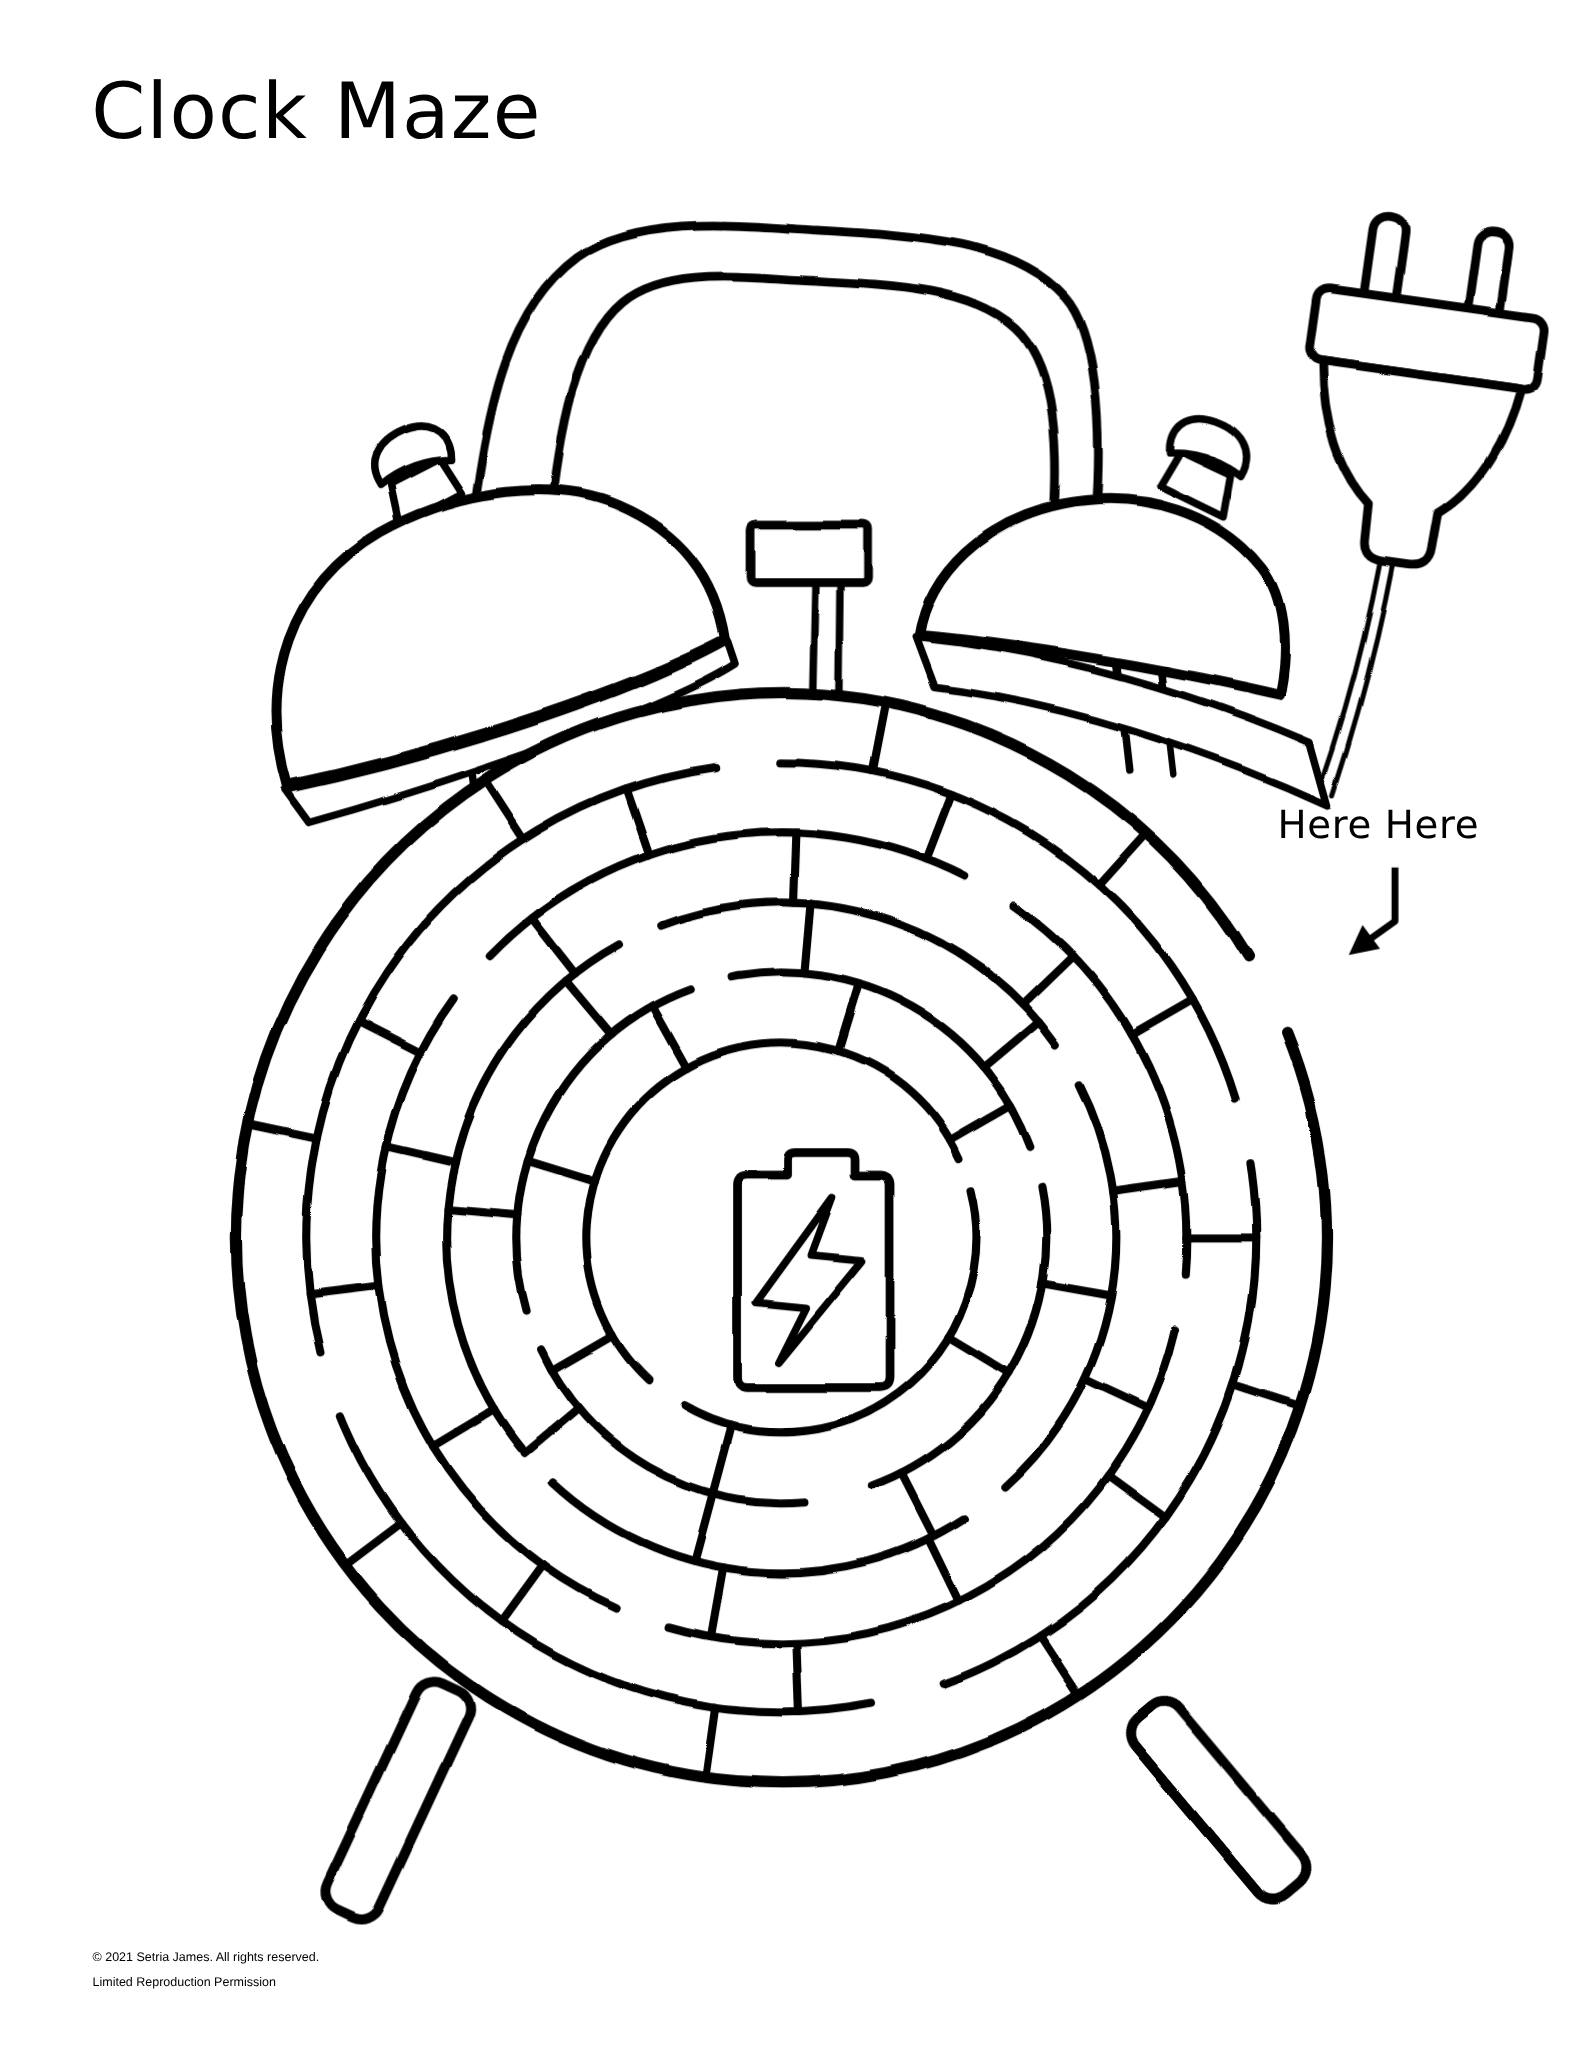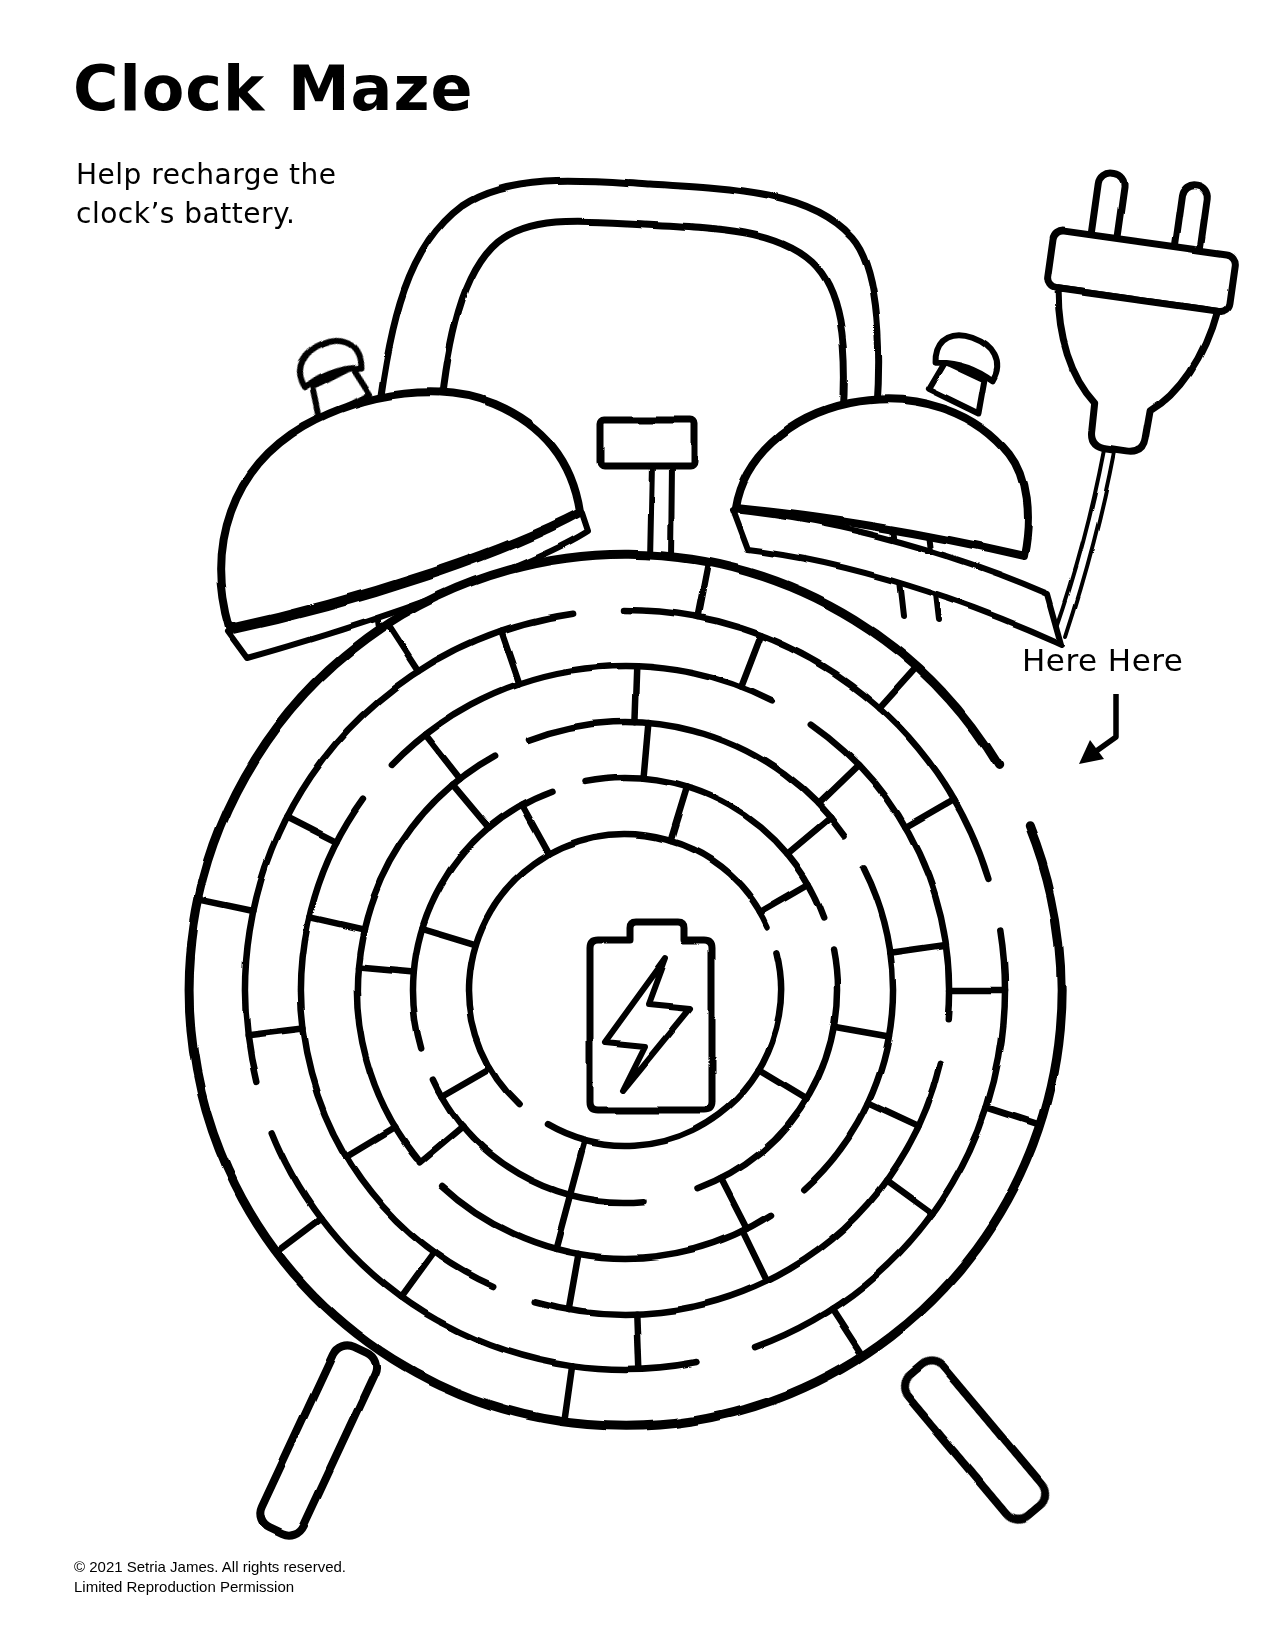--- a/index.html
+++ b/index.html
@@ -5,48 +5,44 @@
   :root { --ink:#000000; --paper:#ffffff; }
   * { margin:0; padding:0; box-sizing:border-box; }
   body { background:#ffffff; }
   .page {
     position:relative; width:1275px; height:1650px;
     background:var(--paper); overflow:hidden;
     font-family:"DejaVu Sans", sans-serif; color:var(--ink);
   }
   .page-title {
     position:absolute; left:73px; top:52px;
-    font-size:62px; font-weight:bold; letter-spacing:1px;
+    font-size:62px; font-weight:normal; letter-spacing:1px;
   }
   .instructions {
     position:absolute; left:76px; top:155px;
     font-size:28px; line-height:39px; letter-spacing:0.5px;
   }
   .start-label {
     position:absolute; left:1022px; top:642px;
     font-size:31px; letter-spacing:0.5px; white-space:nowrap;
   }
   .footer {
     position:absolute; left:74px; top:1557px;
     font-family:"Liberation Sans", sans-serif;
-    font-size:15px; line-height:20px; color:#000;
+    font-size:10px; line-height:20px; color:#000;
   }
   svg.art { position:absolute; left:0; top:0; }
 </style>
 </head>
 <body>
 
 <div class="page">
 
   <h1 class="page-title">Clock Maze</h1>
 
-  <div class="instructions">
-    <div>Help recharge the</div>
-    <div>clock’s battery.</div>
-  </div>
 
   <div class="start-label">Here Here</div>
 
   <div class="footer">
     <div>© 2021 Setria James. All rights reserved.</div>
     <div>Limited Reproduction Permission</div>
   </div>
 
   <svg class="art" width="1275" height="1650" viewBox="0 0 1275 1650">
     <defs>

